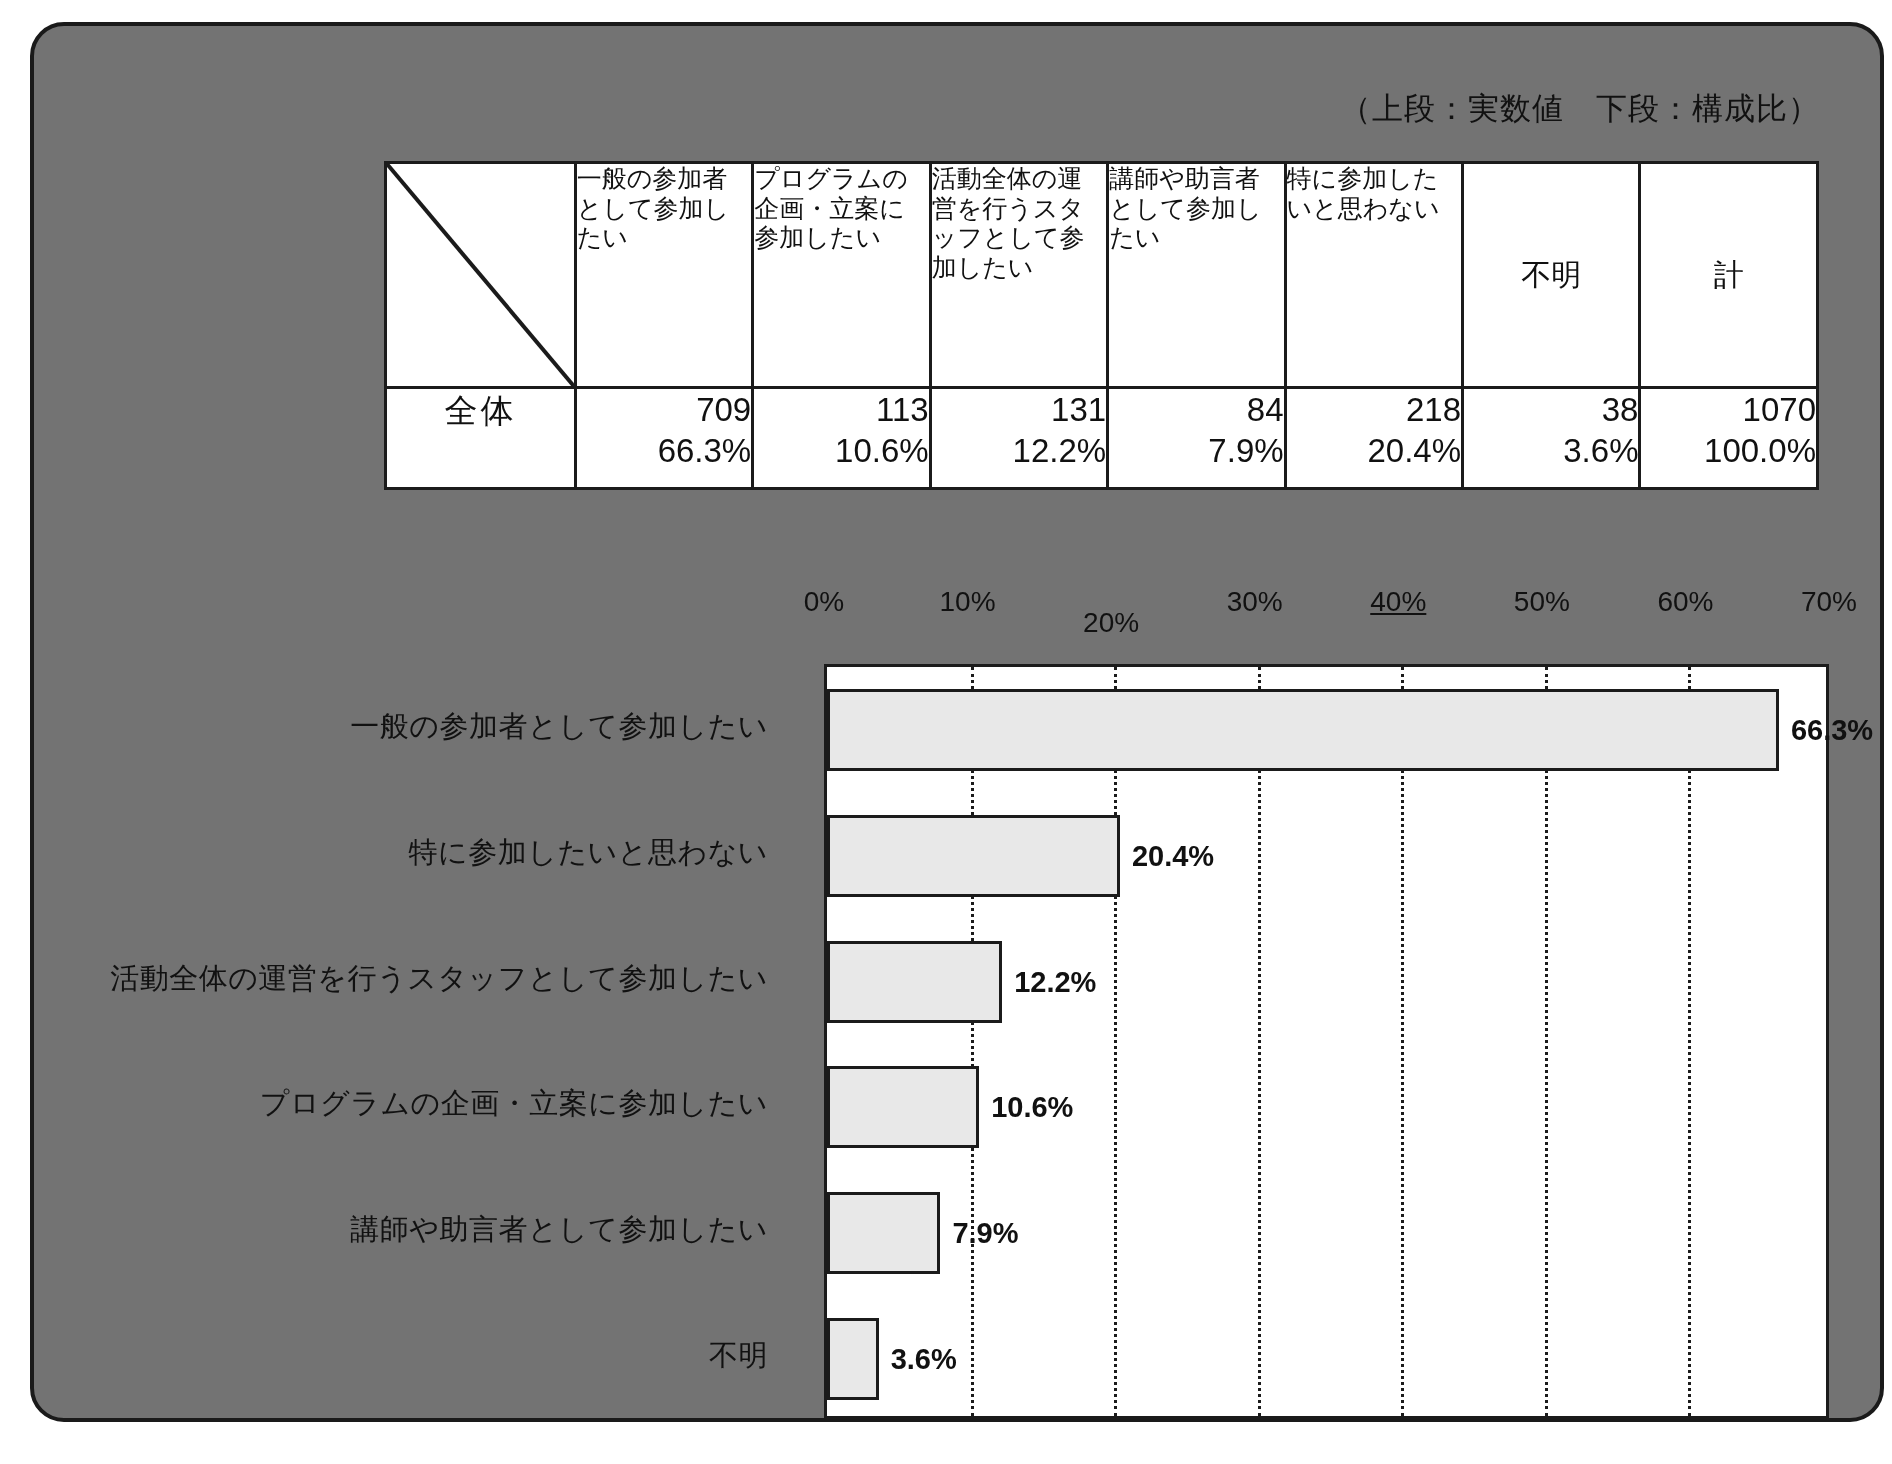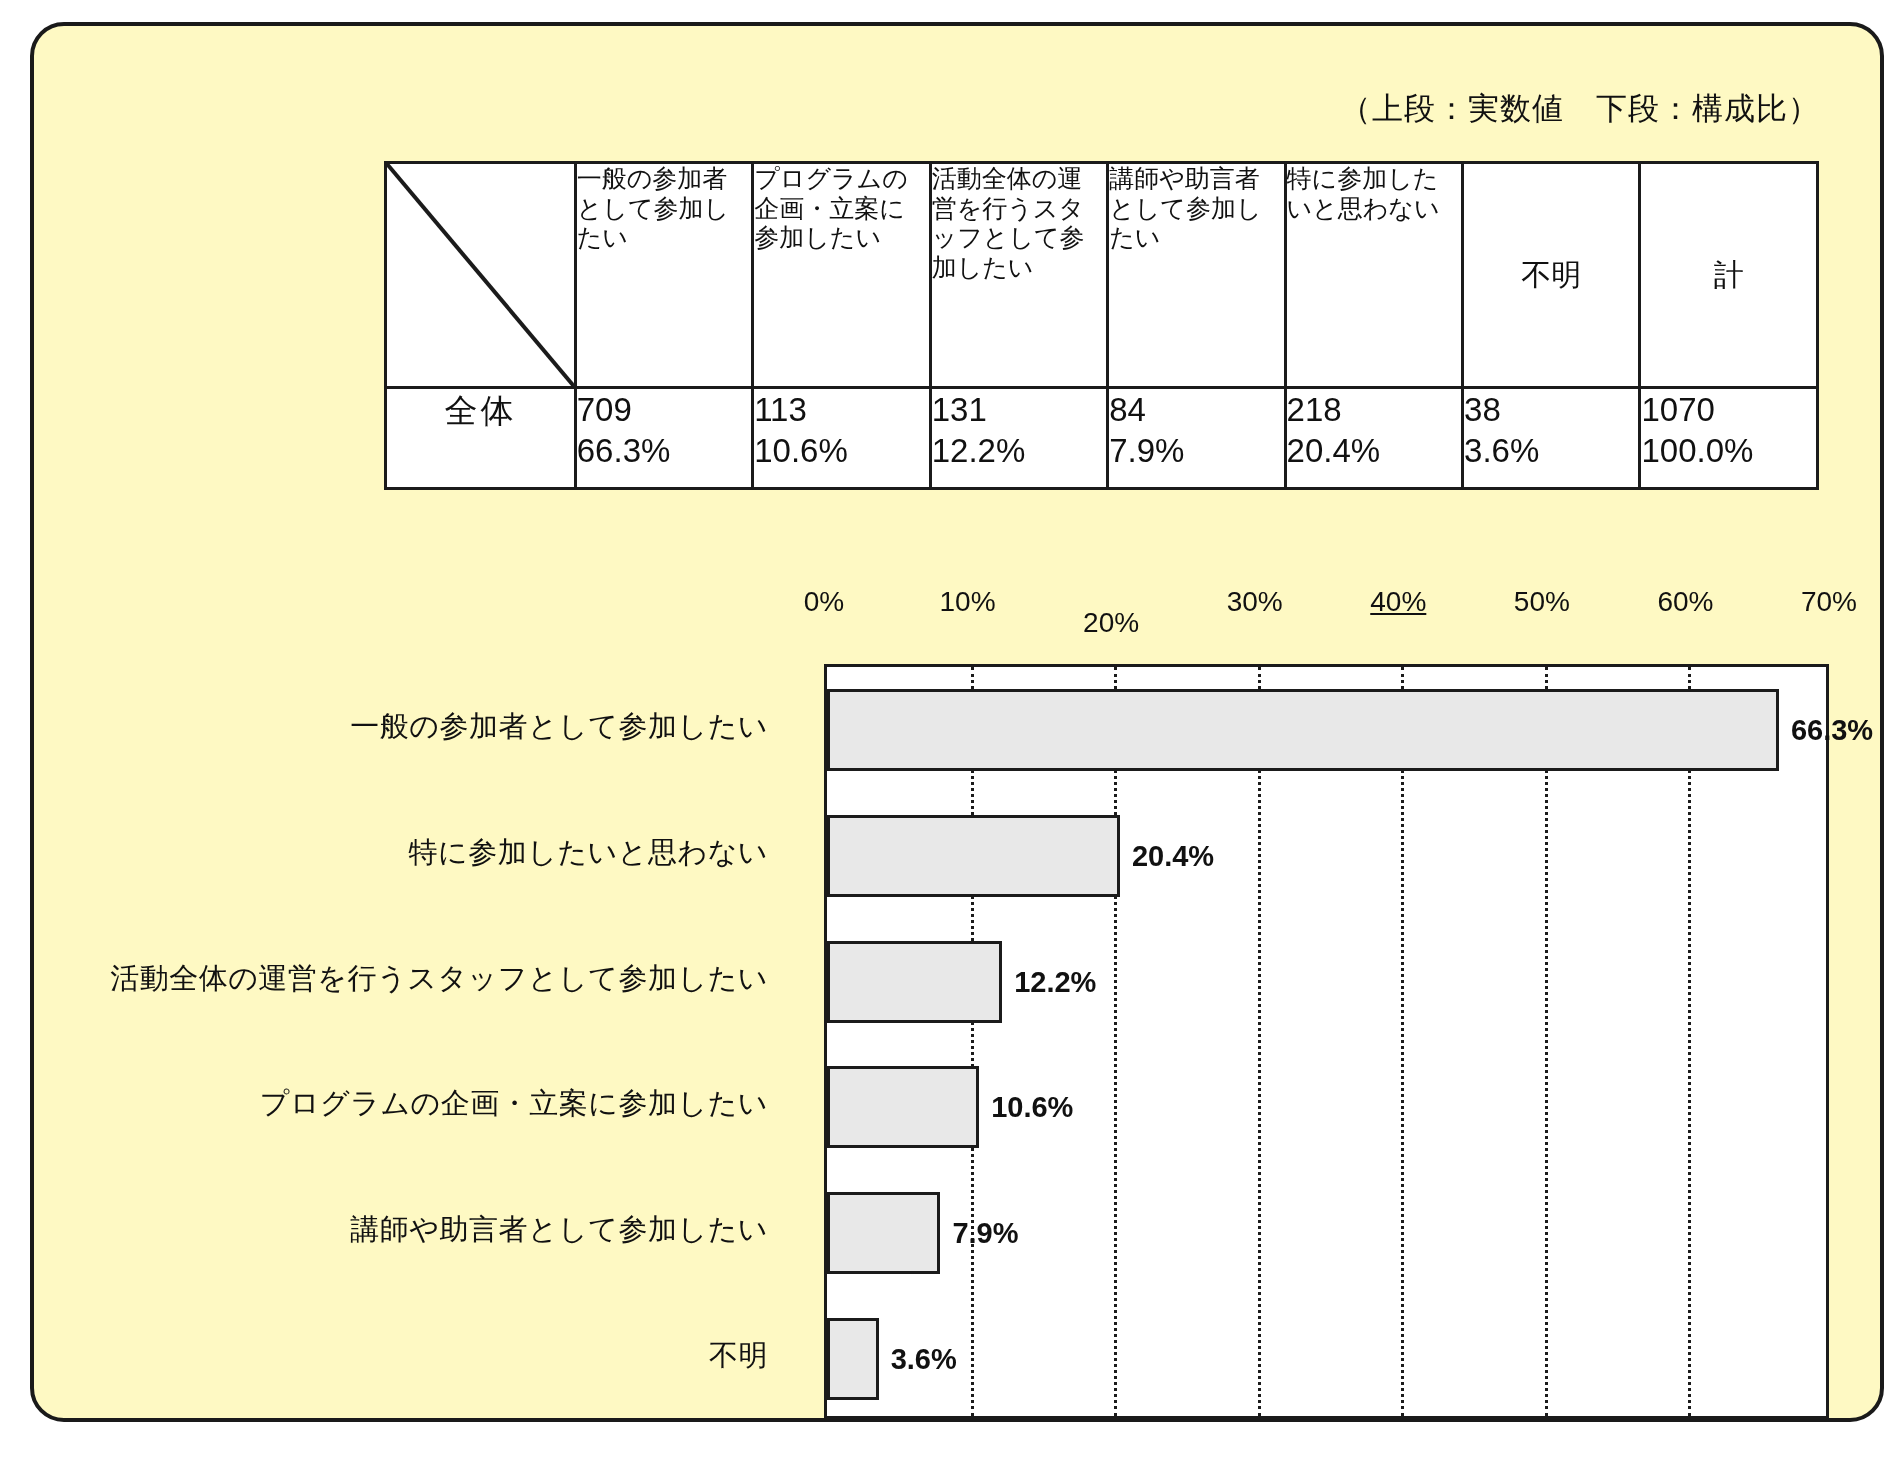--- a/index.html
+++ b/index.html
@@ -19,21 +19,21 @@
   
   #page-frame {
     position: absolute;
     left: 30px;
     top: 22px;
     width: 1854px;
     height: 1400px;
     border: 4px solid #1a1a1a;
     border-radius: 34px;
     box-sizing: border-box;
-    background: #fef9c3;
+    background: #737373;
   }
 
   
   #caption {
     position: absolute;
     right: 60px;
     top: 62px;
     font-size: 31px;
     letter-spacing: 1px;
     white-space: nowrap;
@@ -84,21 +84,21 @@
     display: block;
   }
   .row-label {
     text-align: center;
     vertical-align: middle;
     font-size: 33px;
     height: 98px;
     letter-spacing: 3px;
   }
   .val-cell {
-    text-align: left;
+    text-align: right;
     padding: 6px 12px 8px 4px;
     font-size: 33px;
     line-height: 1.25;
     height: 98px;
     box-sizing: border-box;
   }
   .val-cell .num { display: block; }
   .val-cell .pct { display: block; }
 
   

